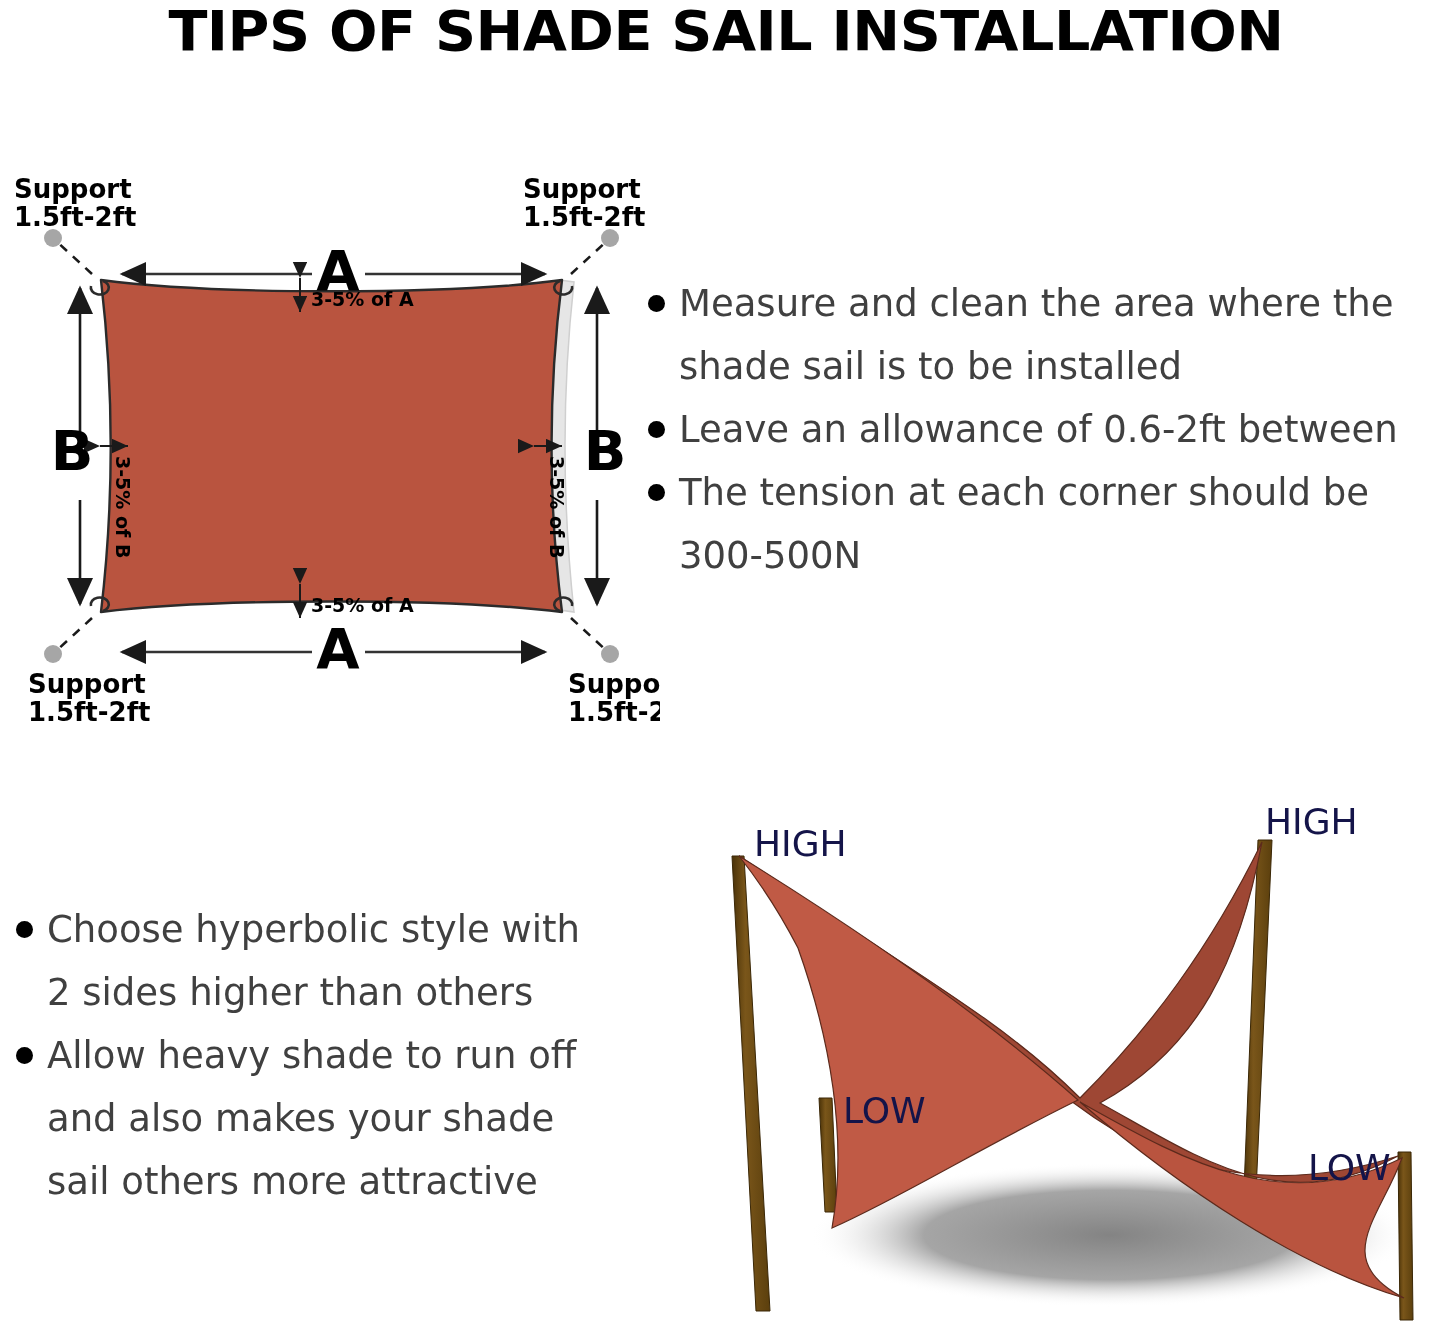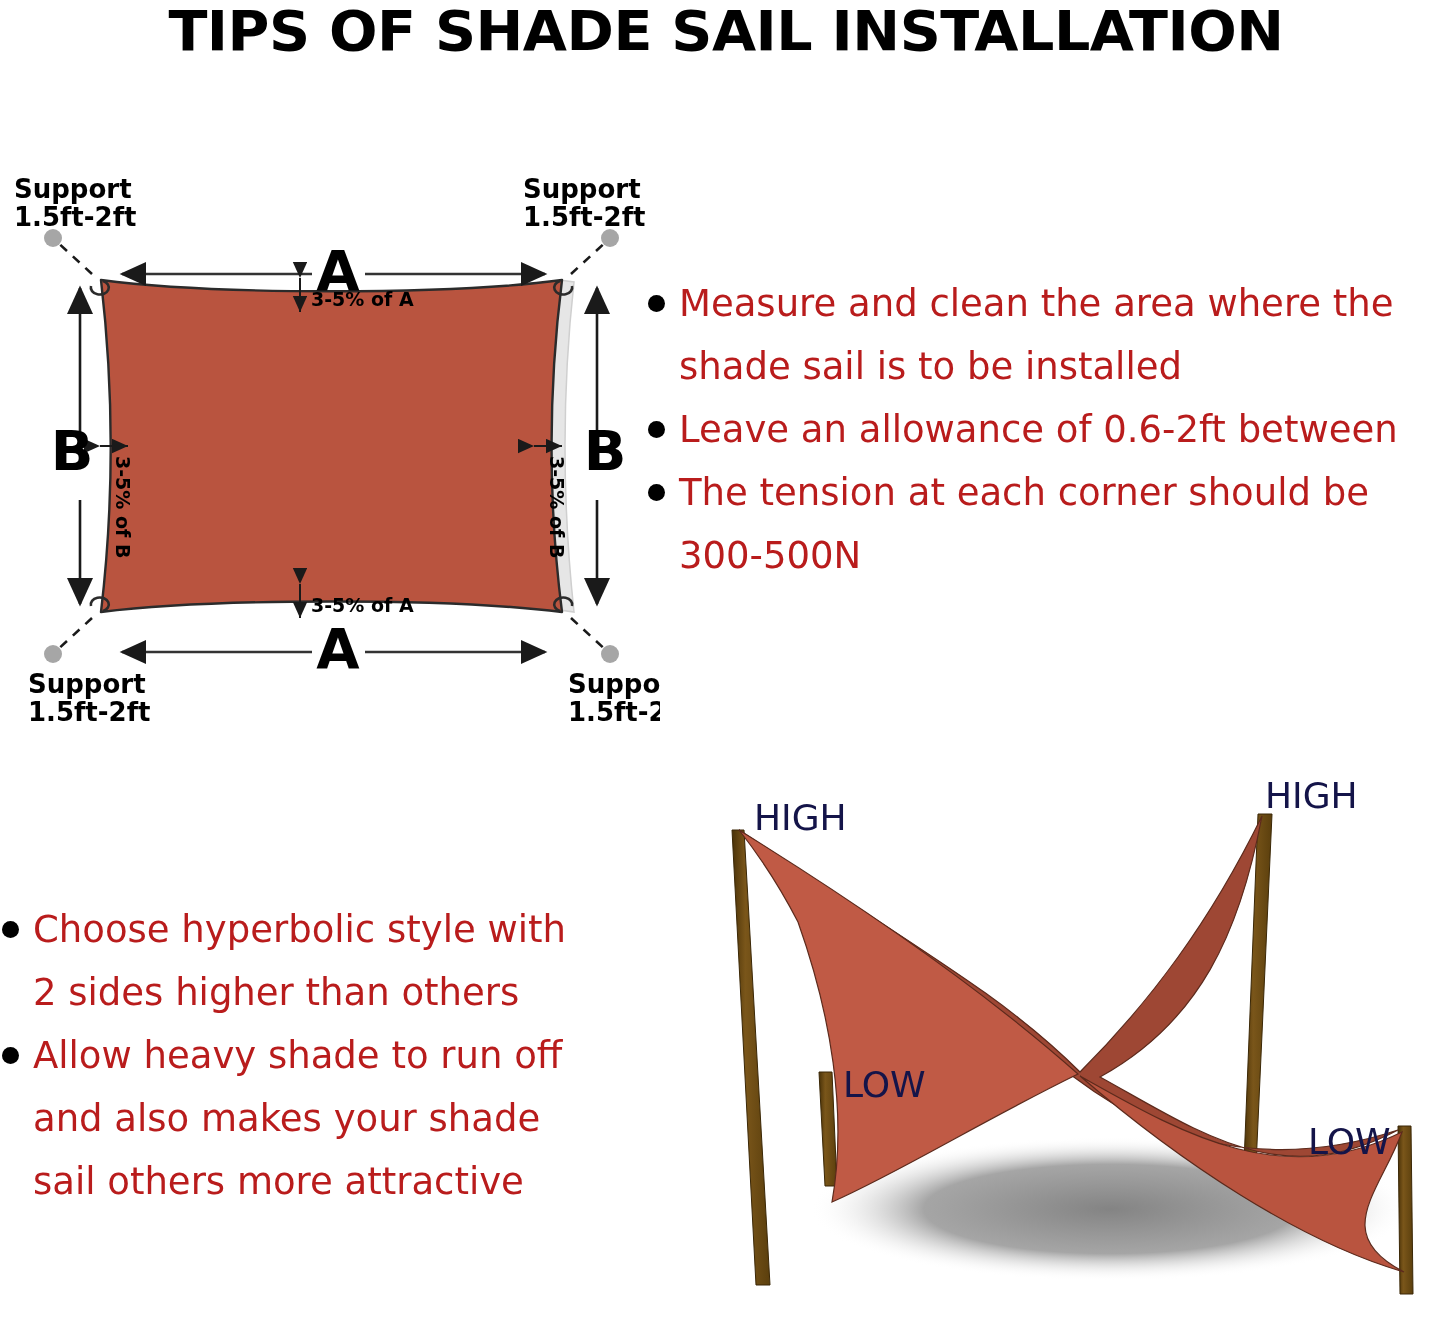--- a/index.html
+++ b/index.html
@@ -52,30 +52,30 @@
     border-radius: 50%;
     background: #000000;
     margin-top: 17px;
     margin-right: 14px;
   }
   .bullet-dot.spacer { background: transparent; }
   .bullet-text {
     flex: 1 1 auto;
     font-size: 38px;
     line-height: 54px;
-    color: #b91c1c;
+    color: #404040;
     font-family: "DejaVu Sans", "Liberation Sans", sans-serif;
     white-space: nowrap;
   }
 
   #bullets-top { left: 648px; top: 272px; width: 804px; }
   #bullets-top .bullet-text { font-size: 37px; line-height: 63px; }
   #bullets-top .bullet-dot { margin-top: 23px; }
 
-  #bullets-bottom { left: 2px; top: 898px; width: 630px; }
+  #bullets-bottom { left: 16px; top: 898px; width: 630px; }
   #bullets-bottom .bullet-text { font-size: 37px; line-height: 63px; }
   #bullets-bottom .bullet-dot { margin-top: 23px; }
 
   
   text { font-family: "DejaVu Sans", "Liberation Sans", sans-serif; }
 </style>
 </head>
 <body>
 
 <div id="title">TIPS OF SHADE SAIL INSTALLATION</div>
@@ -219,21 +219,21 @@
   <div class="bullet-row">
     <span class="bullet-dot spacer"></span>
     <span class="bullet-text">and also makes your shade</span>
   </div>
   <div class="bullet-row">
     <span class="bullet-dot spacer"></span>
     <span class="bullet-text">sail others more attractive</span>
   </div>
 </div>
 
-<div class="svg-block" style="left:680px; top:772px; width:772px; height:527px;">
+<div class="svg-block" style="left:680px; top:798px; width:772px; height:527px;">
 <svg width="772" height="527" viewBox="0 0 772 527" xmlns="http://www.w3.org/2000/svg">
   <defs>
     <radialGradient id="groundShadow" cx="50%" cy="50%" r="50%">
       <stop offset="0%" stop-color="#7d7d7d" stop-opacity="0.95"></stop>
       <stop offset="62%" stop-color="#8f8f8f" stop-opacity="0.80"></stop>
       <stop offset="100%" stop-color="#ffffff" stop-opacity="0"></stop>
     </radialGradient>
     <linearGradient id="poleGrad" x1="0" y1="0" x2="1" y2="0">
       <stop offset="0%" stop-color="#4A3208"></stop>
       <stop offset="35%" stop-color="#7A561A"></stop>

